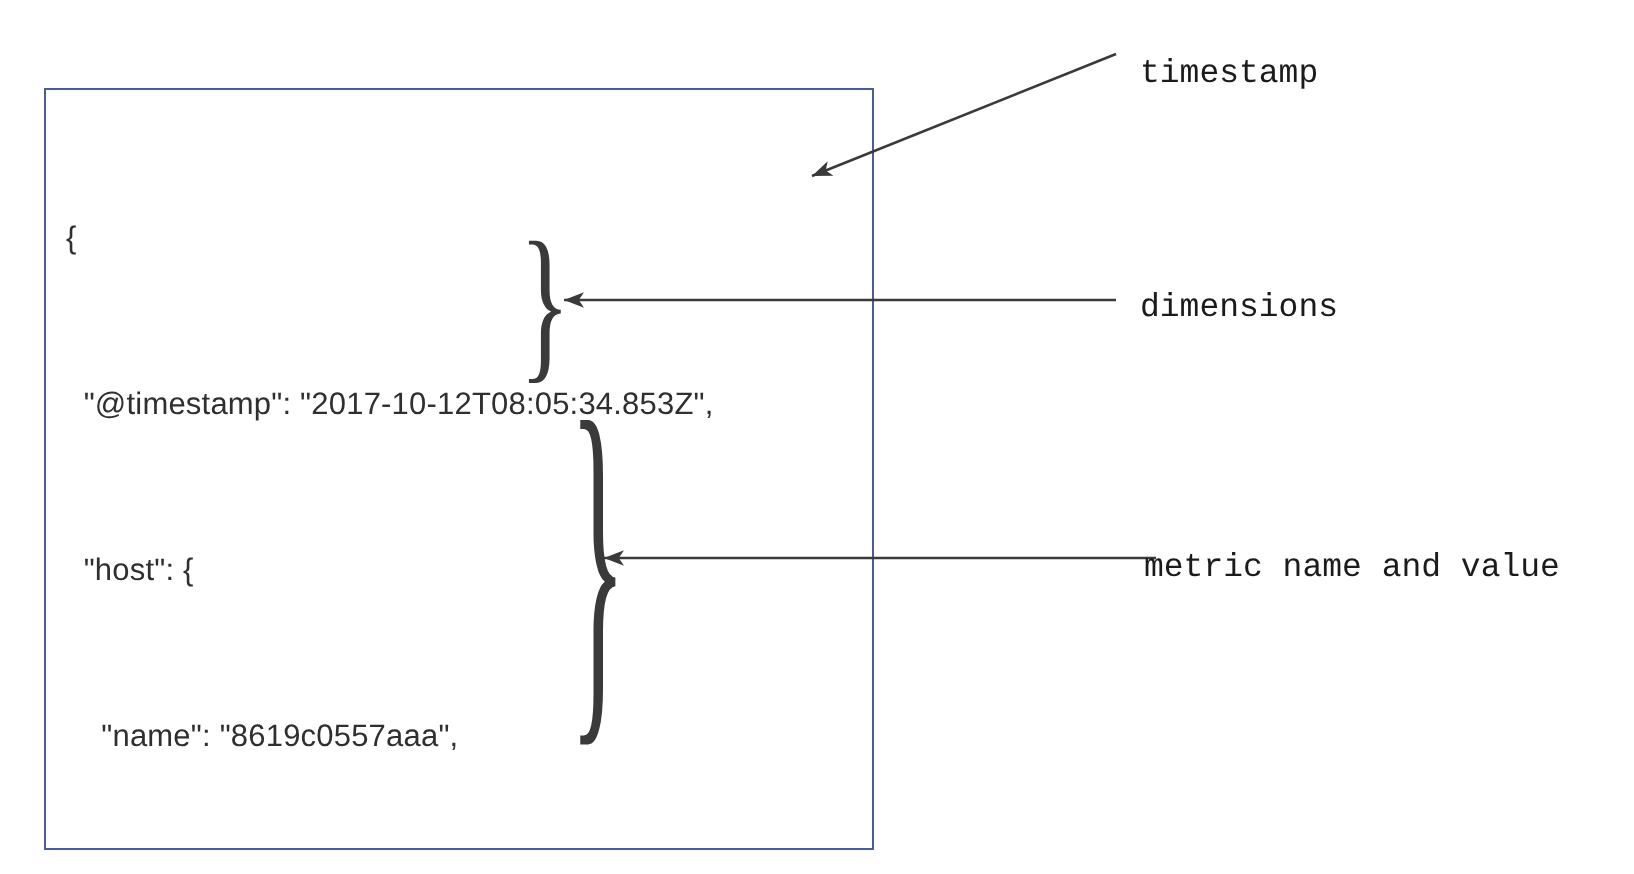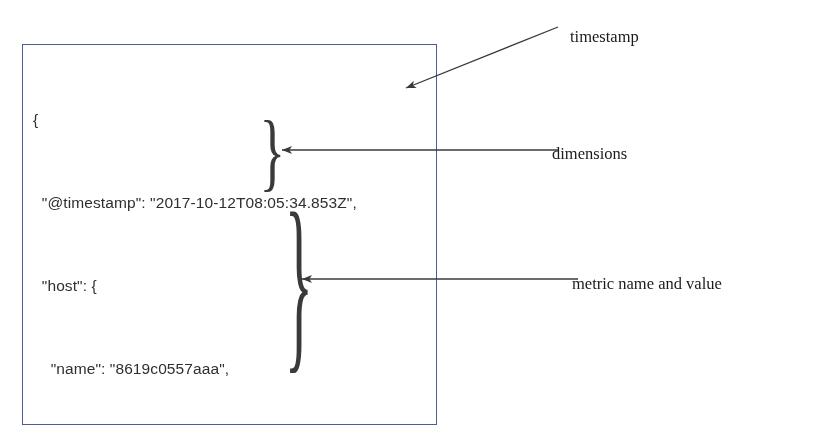--- a/index.html
+++ b/index.html
@@ -76,27 +76,27 @@
     top: 183px;
     font-size: 196px;
     width: 48px;
     height: 196px;
     transform: scaleY(1.0) scaleX(0.30);
   }
 
   
   .callout-label {
     position: absolute;
-    font-family: Liberation Serif, serif;
+    font-family: Liberation Mono, monospace;
     font-size: 16.5px;
     color: #1b1b1b;
     white-space: nowrap;
   }
   #label-timestamp  { left: 570px; top: 27px;  }
-  #label-dimensions { left: 552px; top: 144px; }
+  #label-dimensions { left: 570px; top: 144px; }
   #label-metric     { left: 572px; top: 274px; }
 </style>
 </head>
 <body>
 
 <div id="json-box">
   <div id="json-code">
     <div class="json-line">{</div>
     <div class="json-line">  "@timestamp": "2017-10-12T08:05:34.853Z",</div>
     <div class="json-line">  "host": {</div>

